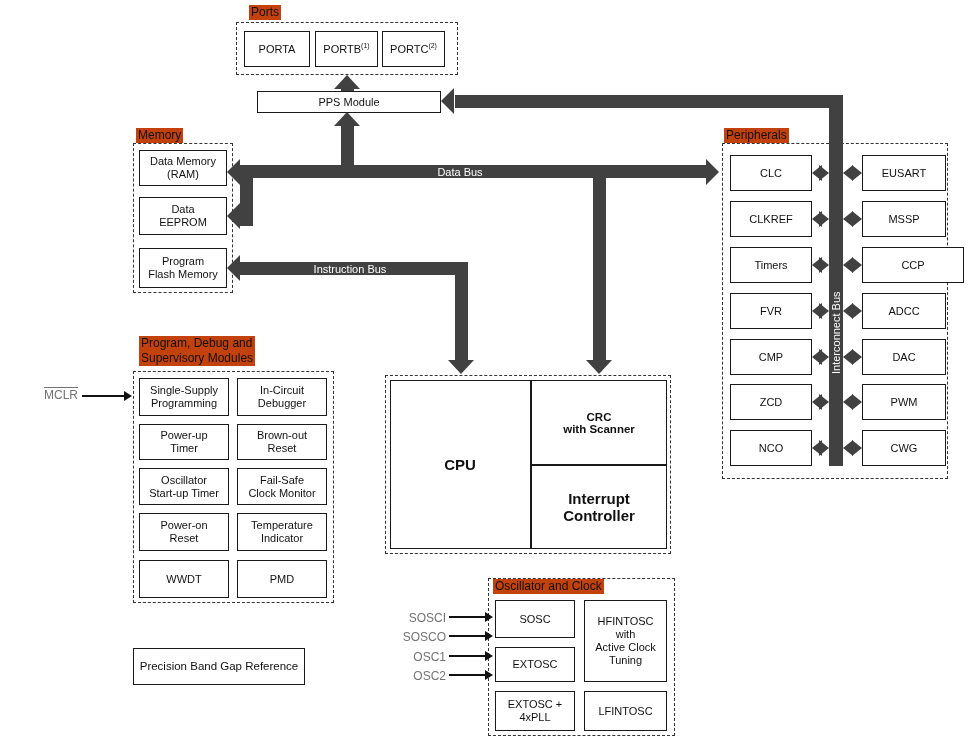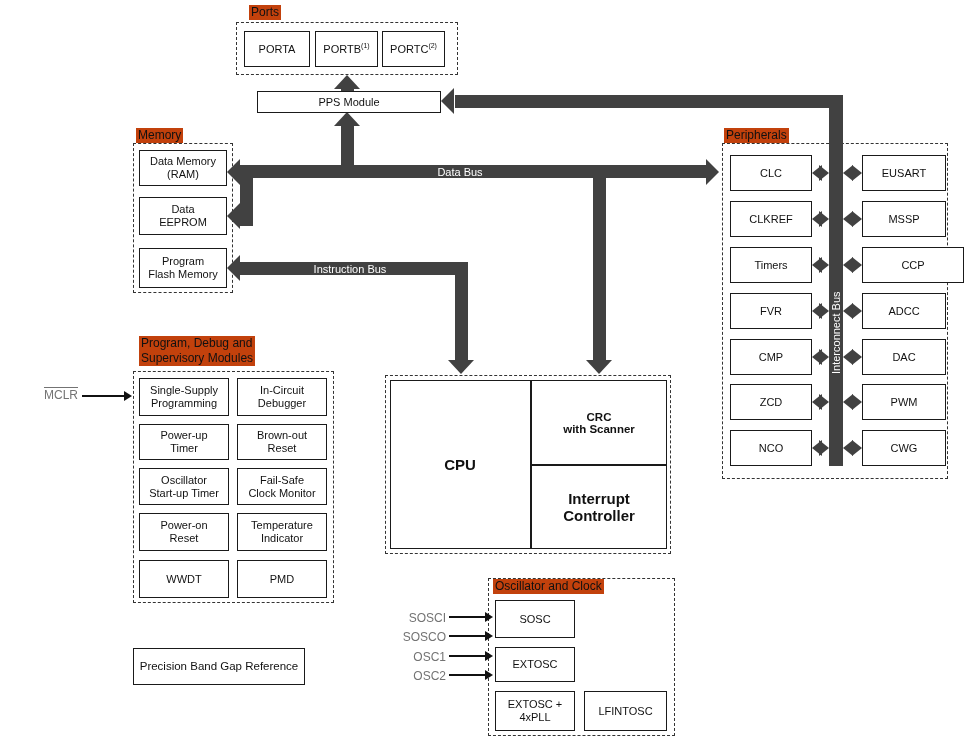--- a/index.html
+++ b/index.html
@@ -164,20 +164,24 @@
 with Scanner</div>
   <div class="cell-label bold" style="left:532px;top:466px;width:134px;height:82px;font-size:15px">Interrupt
 Controller</div>
 
   <div class="glabel" style="left:493px;top:579px">Oscillator and Clock</div>
   <div class="group" style="left:488px;top:578px;width:187px;height:158px"></div>
   <div class="box" style="left:495px;top:600px;width:80px;height:38px">SOSC</div>
   <div class="box" style="left:495px;top:647px;width:80px;height:35px">EXTOSC</div>
   <div class="box" style="left:495px;top:691px;width:80px;height:40px">EXTOSC +
 4xPLL</div>
+  <div class="box" style="left:584px;top:600px;width:83px;height:82px">HFINTOSC
+with
+Active Clock
+Tuning</div>
   <div class="box" style="left:584px;top:691px;width:83px;height:40px">LFINTOSC</div>
 
   <div class="sig-label" style="left:396px;top:611px;width:50px">SOSCI</div>
   <div class="thin-line" style="left:449px;top:616px;width:36px;height:1.5px"></div>
   <div class="atri-right" style="left:485px;top:612px"></div>
   <div class="sig-label" style="left:396px;top:630px;width:50px">SOSCO</div>
   <div class="thin-line" style="left:449px;top:635px;width:36px;height:1.5px"></div>
   <div class="atri-right" style="left:485px;top:631px"></div>
   <div class="sig-label" style="left:396px;top:650px;width:50px">OSC1</div>
   <div class="thin-line" style="left:449px;top:655px;width:36px;height:1.5px"></div>

